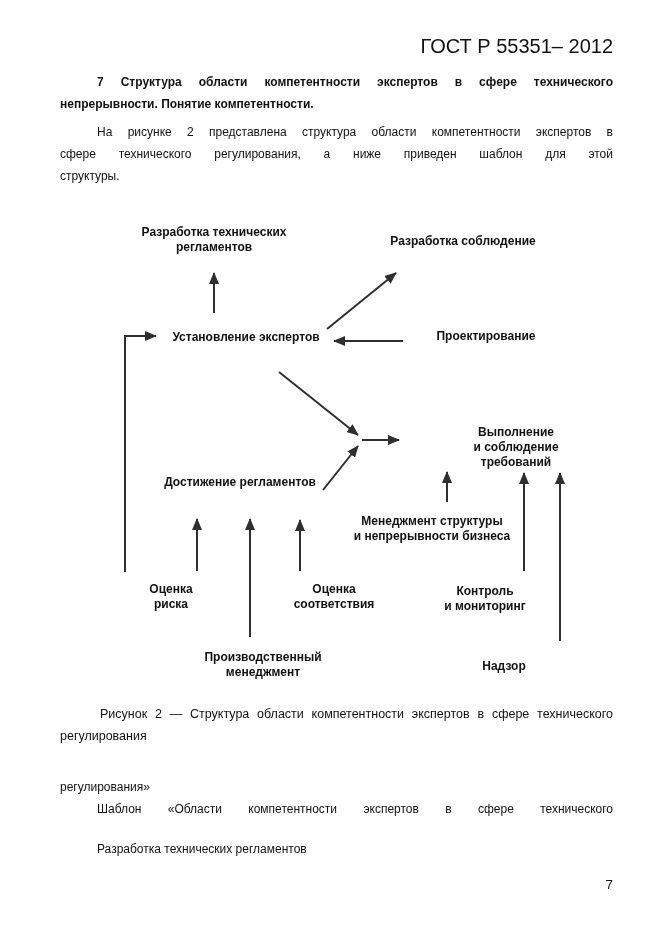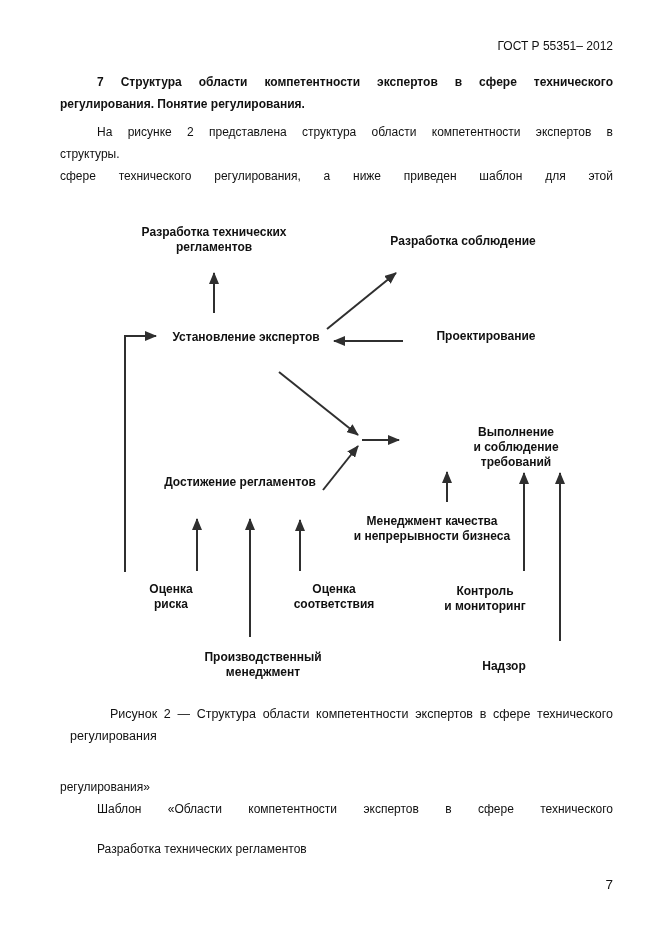--- a/index.html
+++ b/index.html
@@ -11,48 +11,48 @@
     color:#111;
     overflow:hidden;
     margin:0 auto;
   }
   .abs{position:absolute;}
   .tblock{left:60px;width:553px;}
   .tline{height:22px;line-height:22px;font-size:12px;white-space:nowrap;overflow:visible;}
   .just{text-align:justify;text-align-last:justify;}
   .ind{text-indent:37px;}
   .bold{font-weight:bold;}
-  .caption .tline{font-size:12.5px;margin-left:10px;}
-  .hdr{top:37px;text-align:right;font-size:12px;height:18px;line-height:18px;}
+  .caption .tline{font-size:12.5px;}
+  .hdr{top:37px;text-align:right;font-size:20px;height:18px;line-height:18px;}
   .pagenum{top:876px;text-align:right;font-size:13.5px;height:18px;line-height:18px;}
   .node{
     position:absolute;
     transform:translateX(-50%);
     font-size:12px;font-weight:bold;line-height:15px;
     text-align:center;white-space:pre-line;color:#111;
   }
   svg.arrows{position:absolute;left:0;top:0;width:661px;height:935px;pointer-events:none;}
   svg.arrows line, svg.arrows polyline{stroke:#2f2f2f;stroke-width:2;fill:none;}
 </style>
 </head>
 <body>
 
 <div class="page">
 
   <div class="abs tblock hdr">ГОСТ Р 55351– 2012</div>
 
   <div class="abs tblock" style="top:71px">
     <div class="tline bold just ind">7  Структура области компетентности экспертов в сфере технического</div>
-    <div class="tline bold">регулирования. Понятие регулирования.</div>
+    <div class="tline bold">непрерывности. Понятие компетентности.</div>
   </div>
 
   <div class="abs tblock" style="top:121px">
     <div class="tline just ind">На рисунке 2 представлена структура области компетентности экспертов в</div>
+    <div class="tline just">сфере технического регулирования, а ниже приведен шаблон для этой</div>
     <div class="tline">структуры.</div>
-    <div class="tline just">сфере технического регулирования, а ниже приведен шаблон для этой</div>
   </div>
 
   <svg class="arrows" viewBox="0 0 661 935" xmlns="http://www.w3.org/2000/svg">
     <defs>
       <marker id="ah" viewBox="0 0 12 10" markerWidth="12" markerHeight="10" refX="11" refY="5" orient="auto" markerUnits="userSpaceOnUse">
         <path d="M0,0 L12,5 L0,10 z" fill="#2f2f2f"></path>
       </marker>
     </defs>
     <line x1="214" y1="313" x2="214" y2="273" marker-end="url(#ah)"></line>
     <line x1="327" y1="329" x2="396" y2="273" marker-end="url(#ah)"></line>
@@ -70,21 +70,21 @@
   </svg>
 
   <div class="node" style="left:214px;top:225px">Разработка технических
 регламентов</div>
   <div class="node" style="left:463px;top:234px">Разработка соблюдение</div>
   <div class="node" style="left:246px;top:330px">Установление экспертов</div>
   <div class="node" style="left:486px;top:329px">Проектирование</div>
   <div class="node" style="left:516px;top:425px">Выполнение
 и соблюдение требований</div>
   <div class="node" style="left:240px;top:475px">Достижение регламентов</div>
-  <div class="node" style="left:432px;top:514px">Менеджмент качества
+  <div class="node" style="left:432px;top:514px">Менеджмент структуры
 и непрерывности бизнеса</div>
   <div class="node" style="left:171px;top:582px">Оценка
 риска</div>
   <div class="node" style="left:334px;top:582px">Оценка
 соответствия</div>
   <div class="node" style="left:485px;top:584px">Контроль
 и мониторинг</div>
   <div class="node" style="left:263px;top:650px">Производственный
 менеджмент</div>
   <div class="node" style="left:504px;top:659px">Надзор</div>

